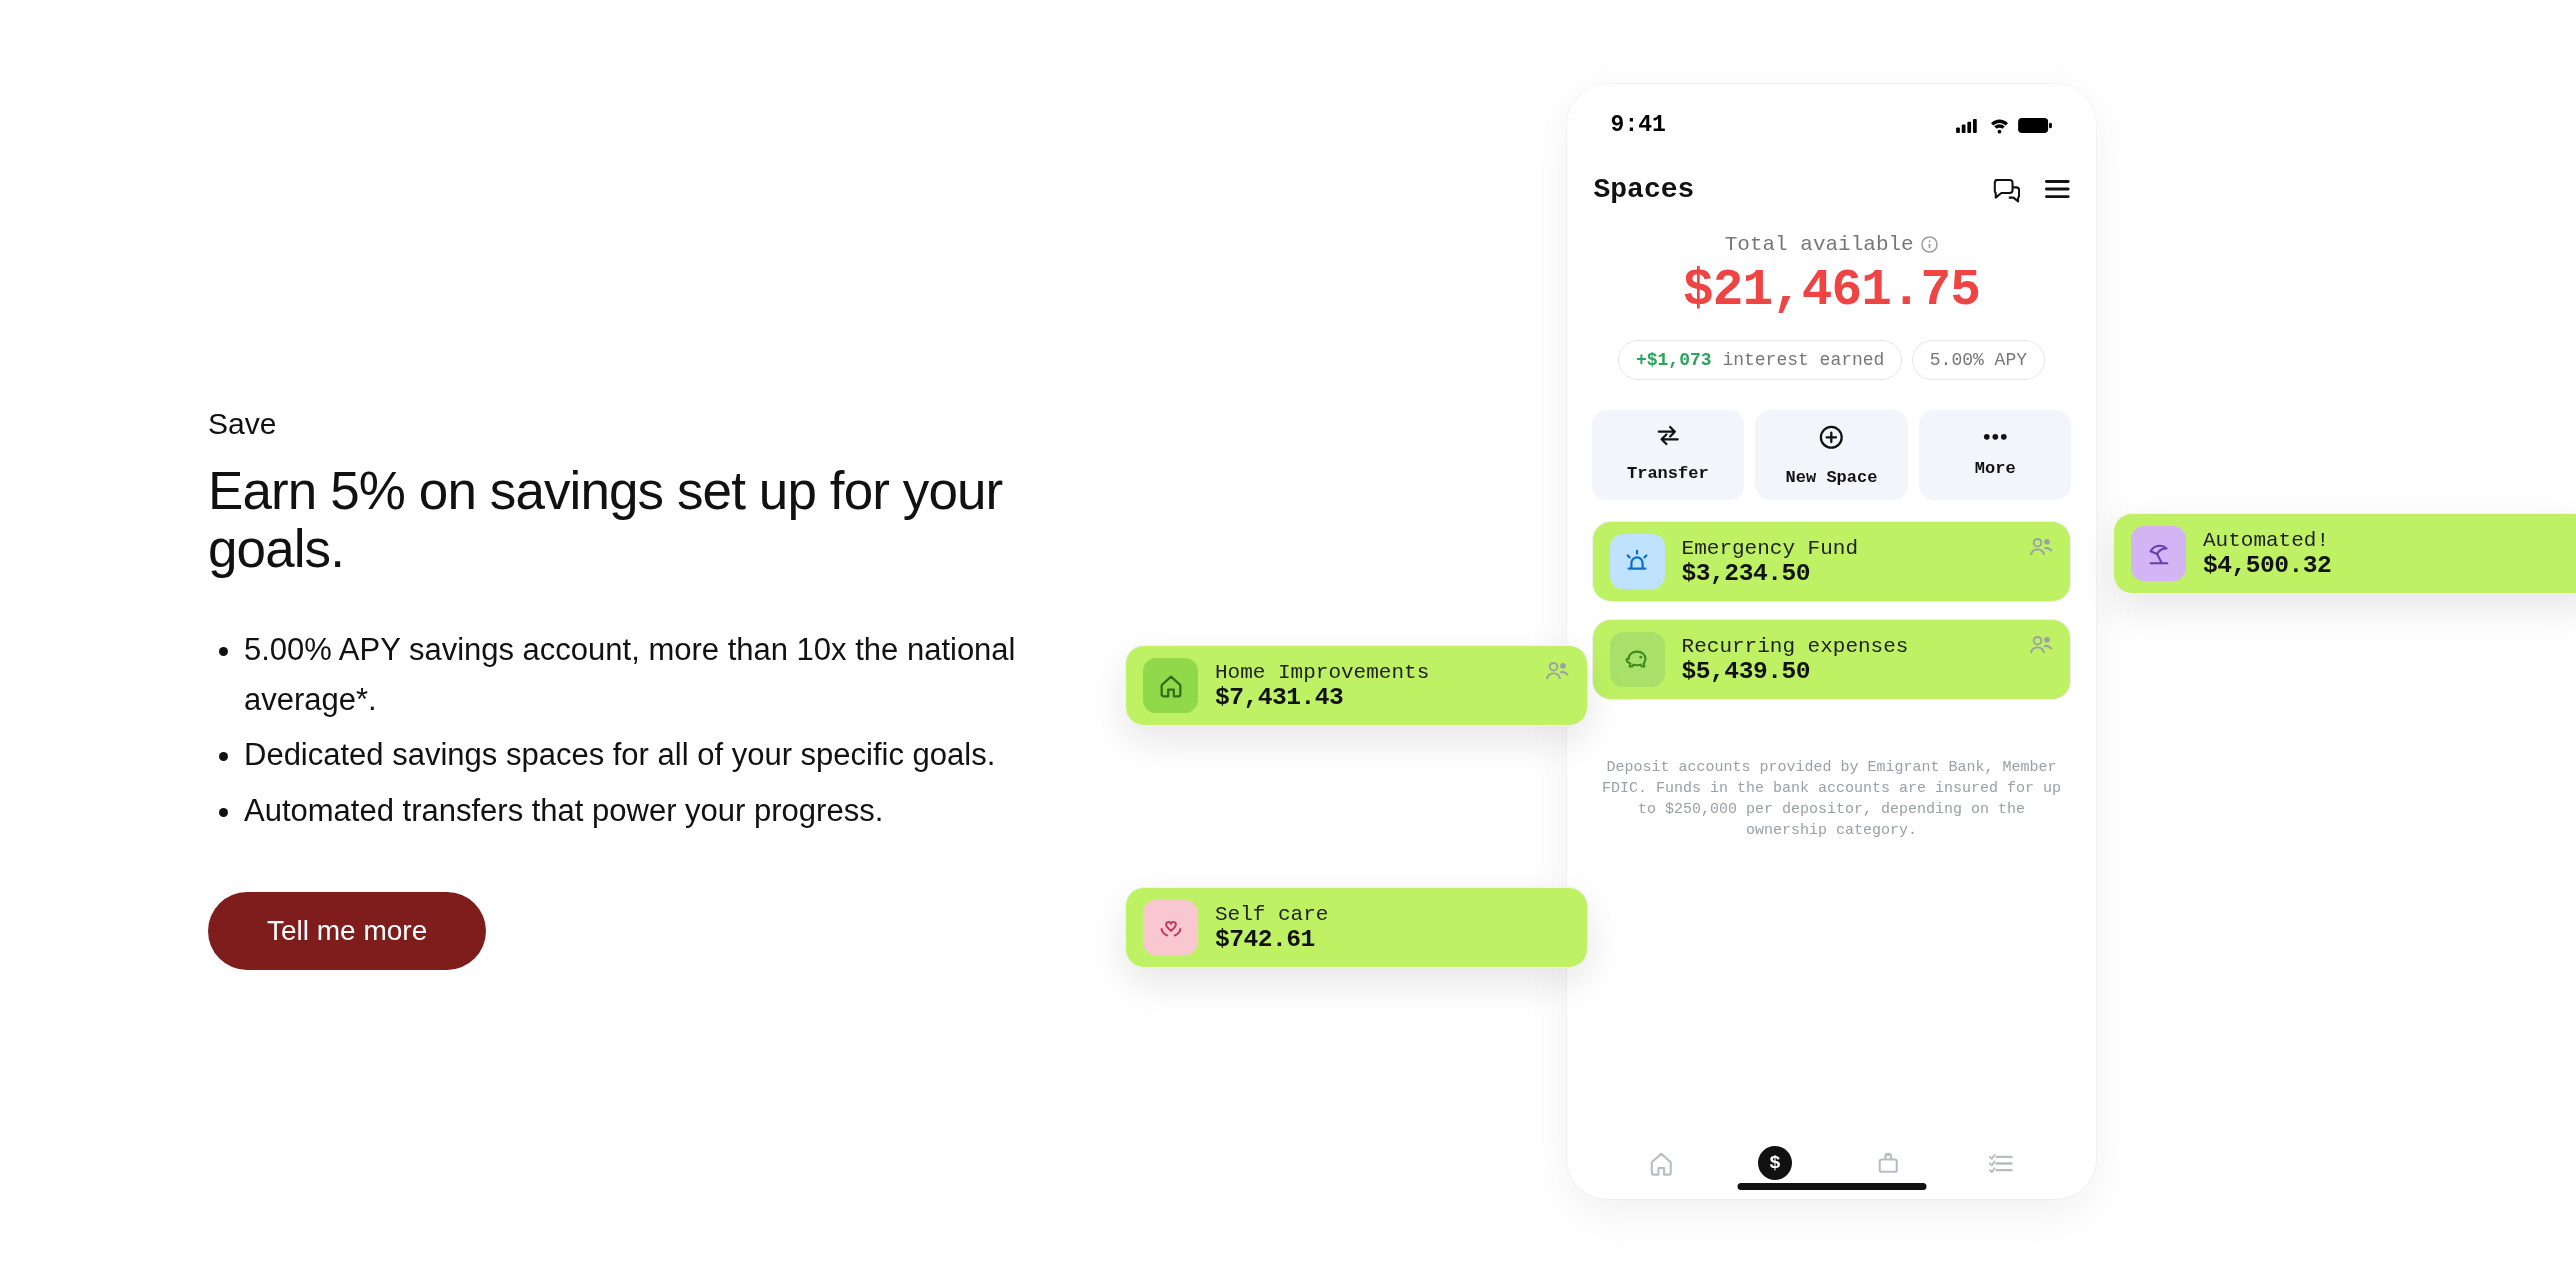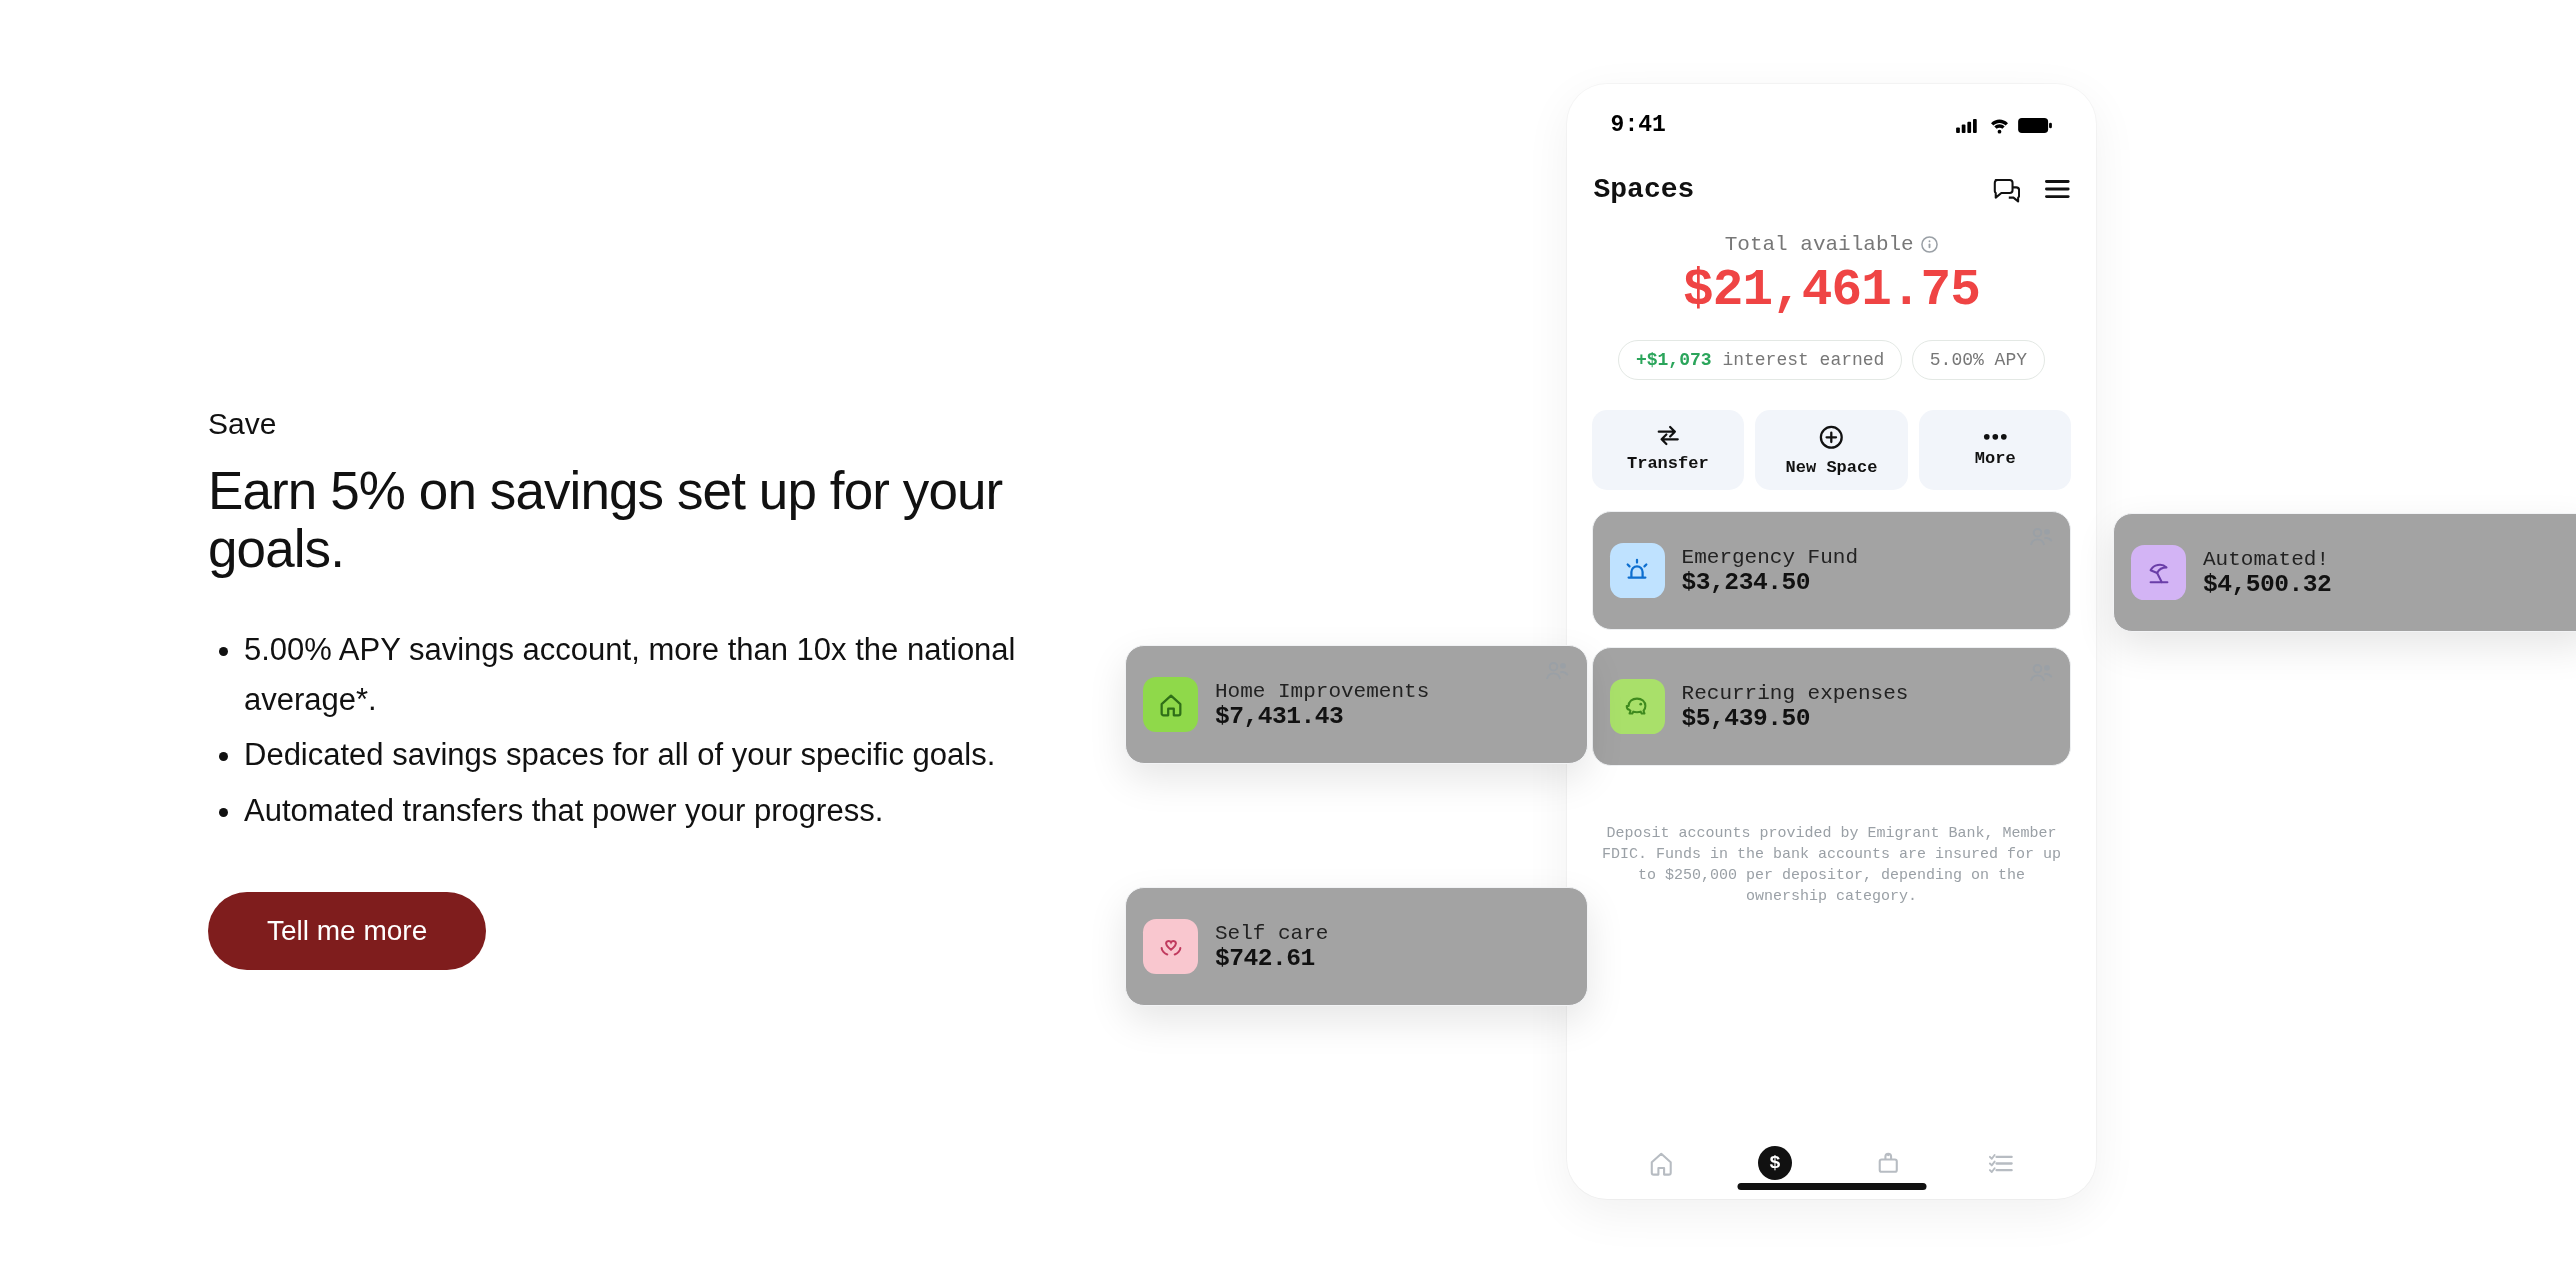--- a/index.html
+++ b/index.html
@@ -132,28 +132,28 @@
     gap: 11.3px;
     margin-bottom: 21px;
   }
   .action-tile {
     flex:1;
     background:#f2f5fa;
     border-radius: 15px;
     padding: 15px 9.4px 13.2px 9.4px;
     text-align:center;
   }
-  .action-tile .lbl { font-size:17px; font-weight:700; margin-top:8px; color:#111; }
+  .action-tile .lbl { font-size:17px; font-weight:700; margin-top:18px; color:#111; }
   .space-card {
     display:flex;
     align-items:center;
     gap:17px;
-    background:#a3a3a3;
+    background:#bef264;
     border-radius: 19px;
-    padding: 31px 17px;
+    padding: 12px 17px;
     border:0.9px solid #eef0f2;
     margin-bottom:17px;
     position:relative;
   }
   .space-card.detached {
     position:absolute;
     box-shadow: 0 15px 38px rgba(0,0,0,0.10);
     border-color:#f2f3f5;
   }
   .space-icon {

